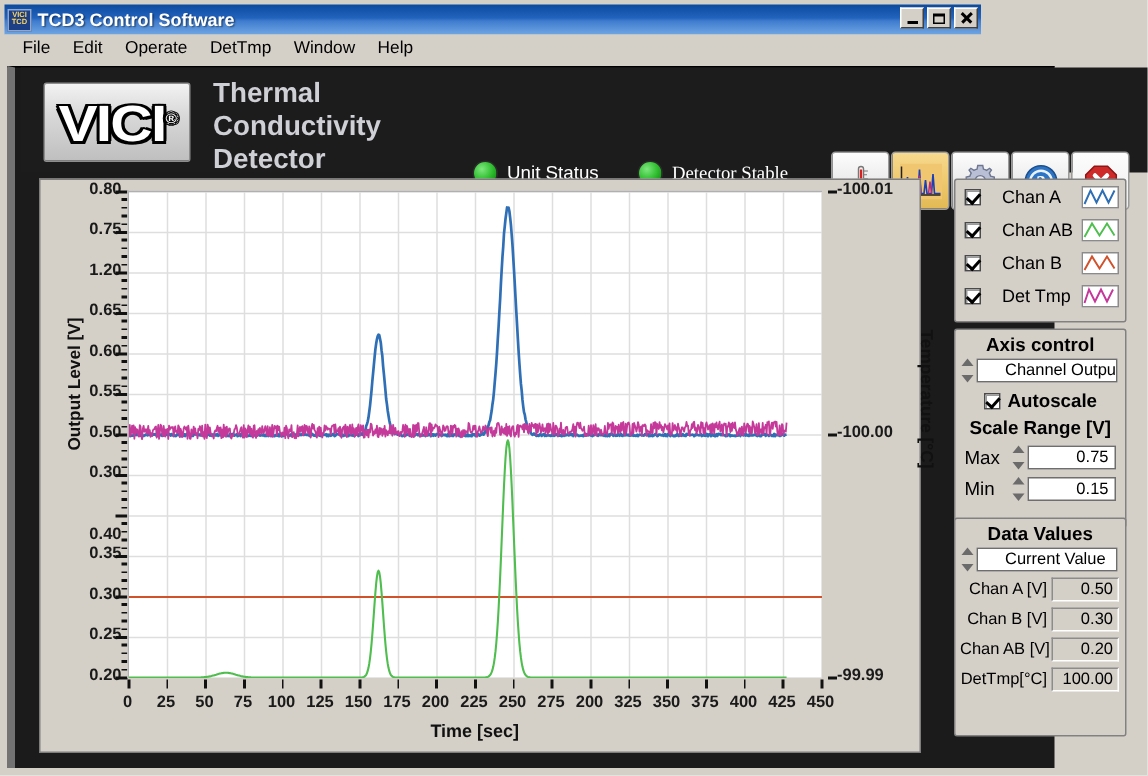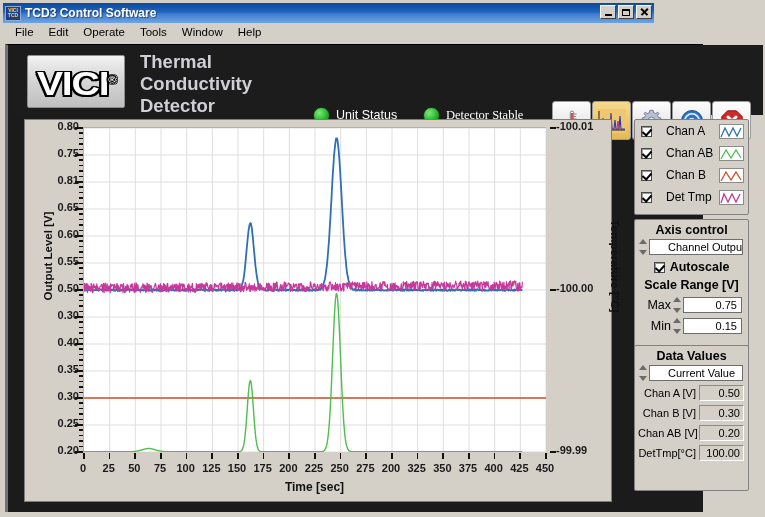--- a/index.html
+++ b/index.html
@@ -109,21 +109,21 @@
     font-family: "Liberation Sans", sans-serif;
     cursor: default;
   }
 
   
   #client-area {
     position: absolute;
     left: 5px; top: 44px;
     width: 698px; height: 468px;
     background: #1b1b1b;
-    border-left: 3px solid #737373;
+    border-left: 5px solid #737373;
     border-top: 1px solid #000;
     box-sizing: border-box;
   }
 
   
   #banner {
     position: absolute;
     left: 4px; top: 0px;
     width: 751px; height: 70px;
     background: #1c1c1c;
@@ -409,21 +409,21 @@
   .minmax-row {
     display: flex;
     align-items: center;
     margin: 5px 6px 0 6px;
   }
   .minmax-row .mm-label {
     font-size: 12.5px;
     color: #000;
     font-family: "Liberation Sans", sans-serif;
     width: 30px;
-    text-align: right;
+    text-align: left;
     margin-right: 2px;
   }
   .num-field {
     flex: 1;
     height: 16px;
     background: #ffffff;
     border: 1px solid #6e6e6e;
     box-sizing: border-box;
     font-size: 11px;
     color: #000;
@@ -485,21 +485,21 @@
       <div class="tbtn">
           <div class="glyph-close"></div>
         </div>
     </div>
   </div>
 
   <div id="menu-bar">
     <div class="menu-item">File</div>
     <div class="menu-item">Edit</div>
     <div class="menu-item">Operate</div>
-    <div class="menu-item">Tools</div>
+    <div class="menu-item">DetTmp</div>
     <div class="menu-item">Window</div>
     <div class="menu-item">Help</div>
   </div>
 
   <div id="client-area">
 
     <div id="banner">
       <div id="vici-logo">
         <span class="vici-text"><span>VICI</span><span class="reg">®</span></span>
       </div>
@@ -561,27 +561,27 @@
       </div>
     </div>
 
     <div id="graph-panel">
 
       <div id="y-axis-left">
           <div class="ylabel-left" style="top: 324px;">0.20</div>
           <div class="ylabel-left" style="top: 297px;">0.25</div>
           <div class="ylabel-left" style="top: 270px;">0.30</div>
           <div class="ylabel-left" style="top: 243px;">0.35</div>
-          <div class="ylabel-left" style="top: 216px;">0.40</div>
+          <div class="ylabel-left" style="top: 230px;">0.40</div>
           <div class="ylabel-left" style="top: 189px;">0.30</div>
           <div class="ylabel-left" style="top: 162px;">0.50</div>
           <div class="ylabel-left" style="top: 135px;">0.55</div>
           <div class="ylabel-left" style="top: 108px;">0.60</div>
           <div class="ylabel-left" style="top: 81px;">0.65</div>
-          <div class="ylabel-left" style="top: 54px;">0.81</div>
+          <div class="ylabel-left" style="top: 54px;">1.20</div>
           <div class="ylabel-left" style="top: 27px;">0.75</div>
           <div class="ylabel-left" style="top: 0px;">0.80</div>
         </div>
       <div id="y-ticks-left">
           <div style="position: absolute; right: 0px; width: 8px; height: 1.5px; background: rgb(17, 17, 17); top: 324px;"></div>
           <div style="position: absolute; right: 0px; width: 8px; height: 1.5px; background: rgb(17, 17, 17); top: 297px;"></div>
           <div style="position: absolute; right: 0px; width: 8px; height: 1.5px; background: rgb(17, 17, 17); top: 270px;"></div>
           <div style="position: absolute; right: 0px; width: 8px; height: 1.5px; background: rgb(17, 17, 17); top: 243px;"></div>
           <div style="position: absolute; right: 0px; width: 8px; height: 1.5px; background: rgb(17, 17, 17); top: 216px;"></div>
           <div style="position: absolute; right: 0px; width: 8px; height: 1.5px; background: rgb(17, 17, 17); top: 189px;"></div>

